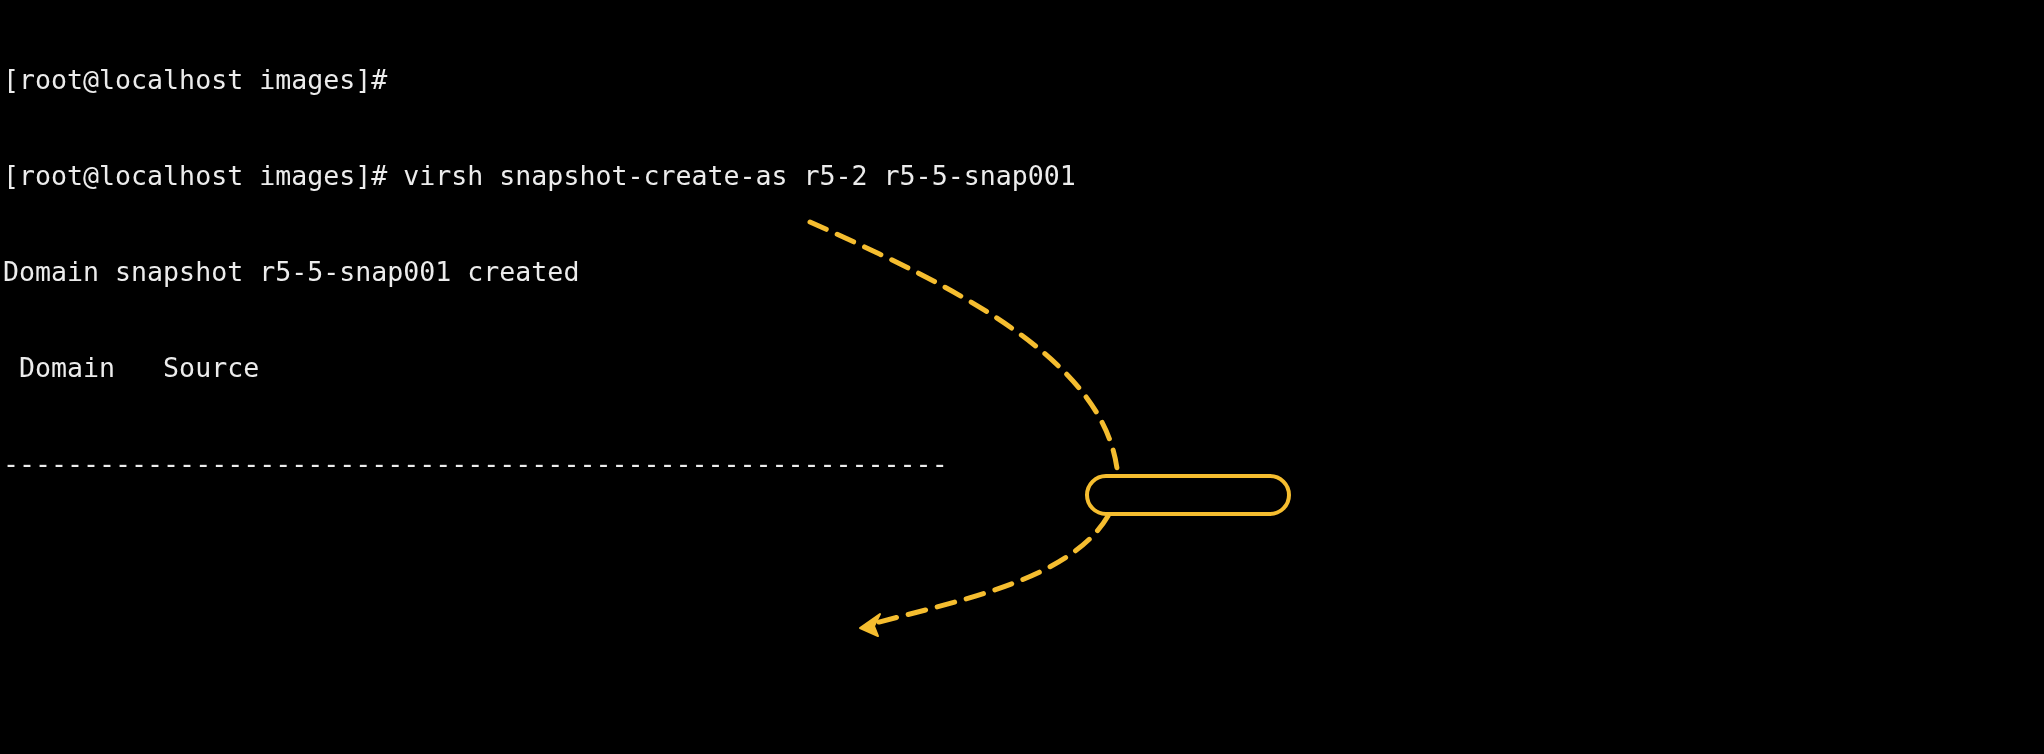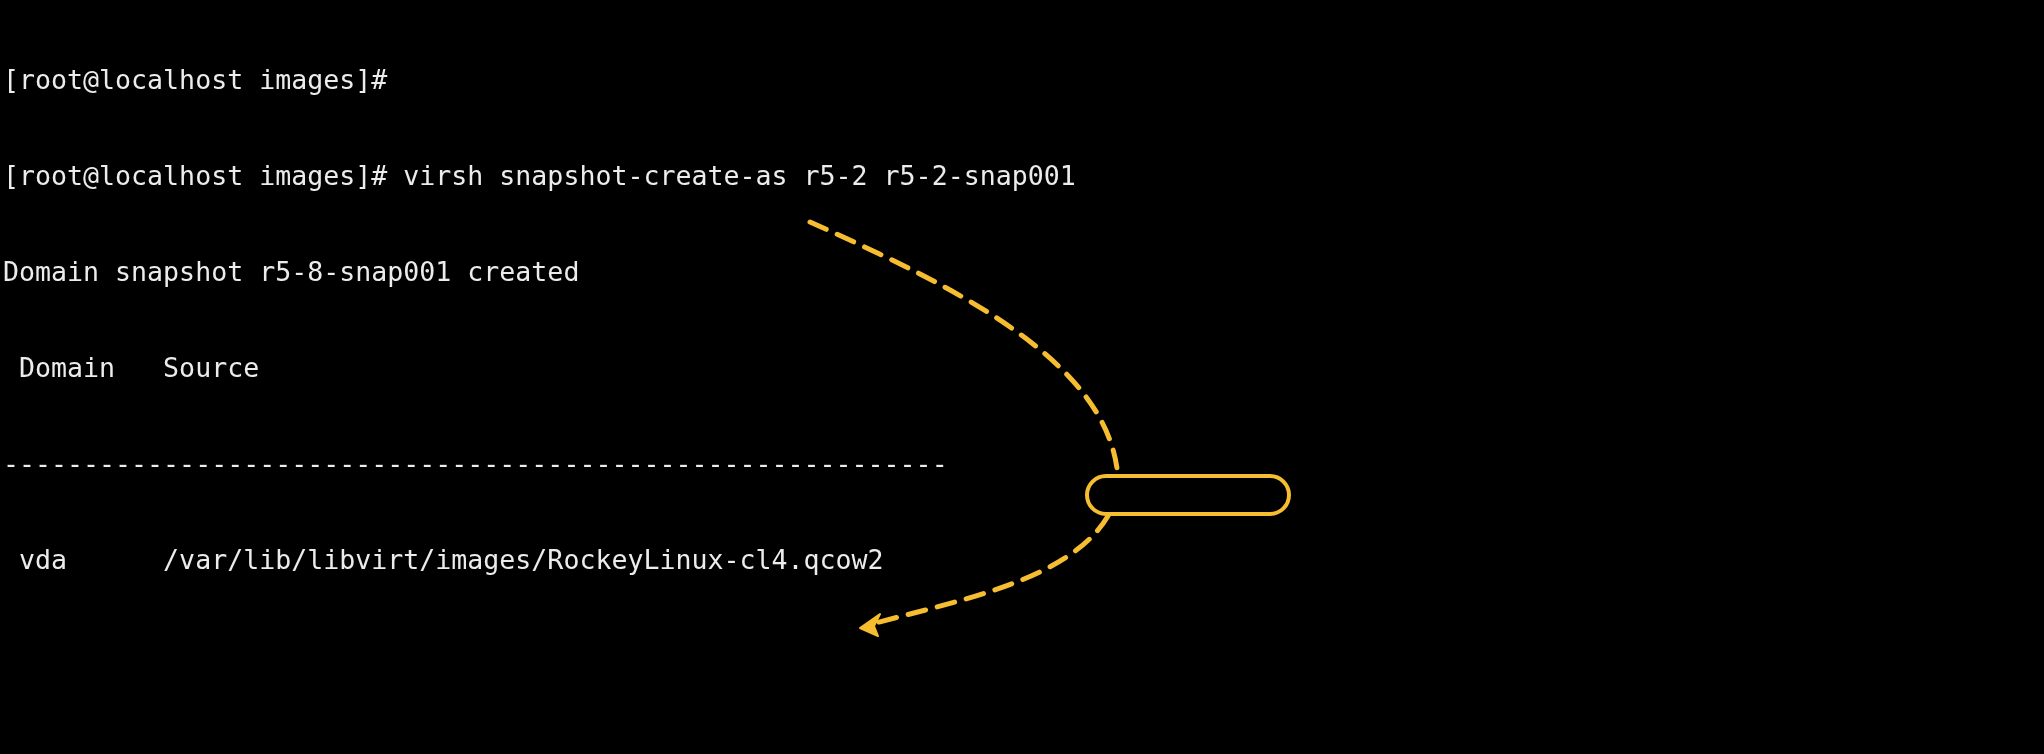--- a/index.html
+++ b/index.html
@@ -36,25 +36,24 @@
     width: 2044px;
     height: 754px;
     pointer-events: none;
   }
 </style>
 </head>
 <body>
 
 <div class="terminal">
   <span class="line">[root@localhost images]#</span>
-  <span class="line">[root@localhost images]# virsh snapshot-create-as r5-2 r5-2-snap001</span>
-  <span class="line">Domain snapshot r5-8-snap001 created</span>
+  <span class="line">[root@localhost images]# virsh snapshot-create-as r5-2 r5-5-snap001</span>
+  <span class="line">Domain snapshot r5-5-snap001 created</span>
   <span class="line"> Domain   Source</span>
   <span class="line">-----------------------------------------------------------</span>
-  <span class="line"> vda      /var/lib/libvirt/images/RockeyLinux-cl4.qcow2</span>
   <span class="line"></span>
   
   
   
   
   
   
   
   
   

